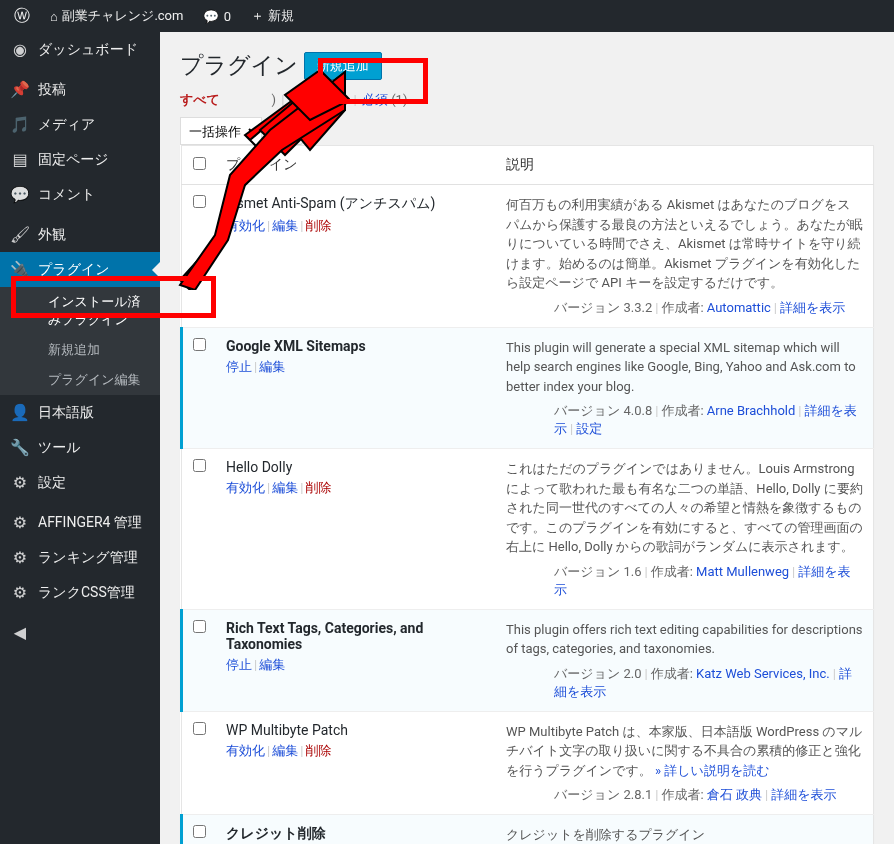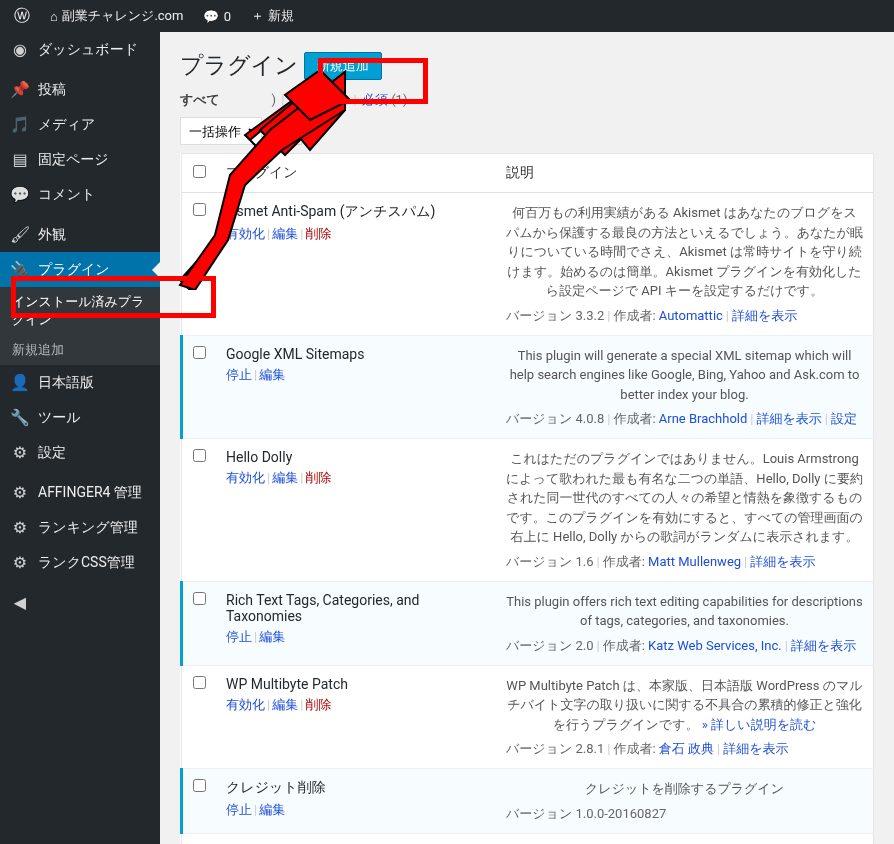--- a/index.html
+++ b/index.html
@@ -11,54 +11,54 @@
   .adminbar .ab-item { display:flex; align-items:center; gap:4px; color:#eee; padding:0 6px; cursor:pointer; }
   .adminbar .wplogo { font-size:16px; }
 
   
   .sidebar { position:absolute; top:32px; left:0; bottom:0; width:160px; background:#23282d; color:#eee; font-size:14px; }
   .menu-item { display:flex; align-items:center; gap:8px; padding:8px 10px; color:#eee; cursor:pointer; }
   .menu-item.current { background:#0073aa; color:#fff; font-weight:500; position:relative; }
   .menu-item.current::after { content:""; position:absolute; right:0; top:50%; transform:translateY(-50%); border:8px solid transparent; border-right-color:#f1f1f1; }
   .menu-icon { width:20px; text-align:center; opacity:0.85; font-size:16px; }
   .submenu { background:#32373c; }
-  .submenu .sub-item { padding:6px 12px; color:#b4b9be; cursor:pointer; font-size:13px; }
+  .submenu .sub-item { padding:6px 12px; color:#b4b9be; cursor:pointer; font-size:13px;margin-left:36px; }
   .submenu .sub-item.current-sub { color:#fff; }
   .separator { height:5px; }
 
   
   .content { position:absolute; top:32px; left:160px; right:0; bottom:0; background:#f1f1f1; padding:0 20px 20px 20px; overflow:hidden; }
   .page-header { padding:18px 0 10px 0; display:flex; align-items:center; gap:6px; }
   .page-title { font-size:23px; font-weight:400; color:#23282d; }
   .btn-addnew { background:#00a0d2; color:#fff; border:1px solid #0073aa; padding:4px 12px; font-size:13px; cursor:pointer; border-radius:2px; }
 
   .subsubsub { font-size:13px; color:#666; margin-bottom:8px; }
-  .subsubsub strong { color:#404040; }
+  .subsubsub strong { color:#b91c1c; }
   .subsubsub .count { color:#666; }
   .subsubsub .sep { color:#ccc; padding:0 2px; }
 
-  .tablenav { display:flex; gap:6px; margin-bottom:8px; }
+  .tablenav { display:flex; gap:6px; }
   select.bulk { padding:2px 4px; font-size:13px; border:1px solid #ddd; background:#fff; height:28px; }
   .apply { border:1px solid #ccc; background:#f7f7f7; padding:4px 10px; font-size:13px; border-radius:3px; cursor:pointer; height:28px; }
 
   table.plugins { width:100%; border-collapse:collapse; background:#fff; border:1px solid #e5e5e5; box-shadow:0 1px 1px rgba(0,0,0,.04); }
   table.plugins th { text-align:left; font-weight:400; padding:10px 10px; font-size:14px; color:#333; border-bottom:1px solid #e1e1e1; }
   table.plugins td { padding:10px 10px; vertical-align:top; border-bottom:1px solid #eee; font-size:13px; }
   table.plugins td.cb, table.plugins th.cb { width:24px; text-align:center; }
   table.plugins td.name { width:280px; }
   table.plugins td.name .pname { font-size:14px; color:#23282d; }
   table.plugins tr.inactive td.name .pname { font-weight:400; }
-  table.plugins tr.active td.name .pname { font-weight:400; }
+  table.plugins tr.active td.name .pname { font-weight:700; }
   table.plugins tr.active { background:#f7fcfe; }
   table.plugins tr.active td:first-child { border-left:3px solid #00a0d2; }
   .row-actions { margin-top:4px; font-size:13px; }
   .row-actions .del { color:#a00; }
   .row-actions .sep { color:#ccc; padding:0 2px; }
-  .desc { color:#555; line-height:1.5;text-align:center; }
-  .meta { margin-top:6px; color:#666; }
+  .desc { color:#555; line-height:1.5; }
+  .meta { margin-top:6px; color:#666;margin-left:48px; }
   .meta .sep { color:#ccc; padding:0 3px; }
 
   
   .hl { position:absolute; border:5px solid #f00; z-index:20; pointer-events:none; }
   .hl1 { top:58px; left:318px; width:110px; height:46px; }
   .hl2 { top:276px; left:11px; width:205px; height:42px; }
   .arrow-svg { position:absolute; top:60px; left:170px; width:180px; height:230px; z-index:19; pointer-events:none; }
 </style>
 </head>
 <body>
@@ -106,20 +106,21 @@
       <span class="menu-icon">🖌</span>
       <span>外観</span>
     </div>
   <div class="menu-item current">
       <span class="menu-icon">🔌</span>
       <span>プラグイン</span>
     </div>
   <div class="submenu">
     <div class="sub-item current-sub">インストール済みプラグイン</div>
     <div class="sub-item">新規追加</div>
+    <div class="sub-item">プラグイン編集</div>
   </div>
   <div class="menu-item">
       <span class="menu-icon">👤</span>
       <span>日本語版</span>
     </div>
   <div class="menu-item">
       <span class="menu-icon">🔧</span>
       <span>ツール</span>
     </div>
   <div class="menu-item">

